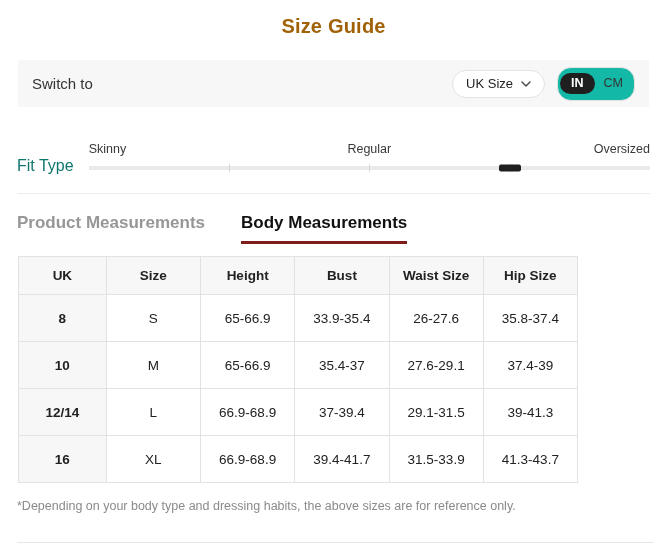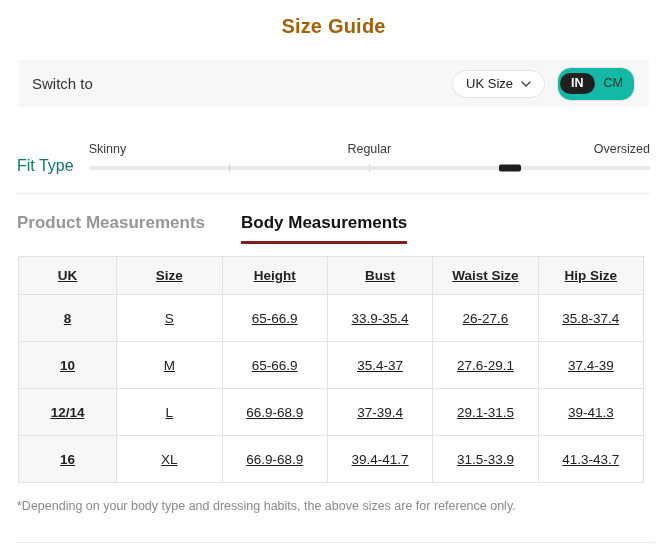--- a/index.html
+++ b/index.html
@@ -33,21 +33,21 @@
   .tick.t25 { left: 25%; } .tick.t50 { left: 50%; } .tick.t75 { left: 75%; }
   .slider-marker { position: absolute; top: 50%; transform: translate(-50%, -50%); width: 22px; height: 7px; background: #1f1f1f; border-radius: 2px; }
 
   
   .tabs { display: flex; margin: 19px 17px 0; gap: 36px; }
   .tab { font-size: 17px; font-weight: bold; padding-bottom: 8px; cursor: pointer; }
   .tab.inactive { color: #979797; }
   .tab.active { color: #111; border-bottom: 3px solid #7f1d1d; }
 
   
-  table { width: 626px; margin: 12px 18px 0; border-collapse: collapse; table-layout: fixed; text-decoration: underline; }
+  table { width: 560px; margin: 12px 18px 0; border-collapse: collapse; table-layout: fixed; }
   th, td { border: 1px solid #e2e2e2; text-align: center; vertical-align: middle; font-size: 13.5px; color: #222; }
   thead th { background: #f7f7f7; height: 38px; font-weight: bold; }
   tbody td { height: 47px; background: #fff; }
   tbody td.rowhead { background: #f7f7f7; font-weight: bold; }
   col.c-uk { width: 15.7%; }
 
   .footnote { margin: 16px 17px 0; font-size: 12.5px; color: #8a8a8a; }
   .bottom-divider { position: absolute; left: 17px; right: 13px; bottom: 7px; border-top: 1px solid #e7e7e7; }
 </style>
 </head>

